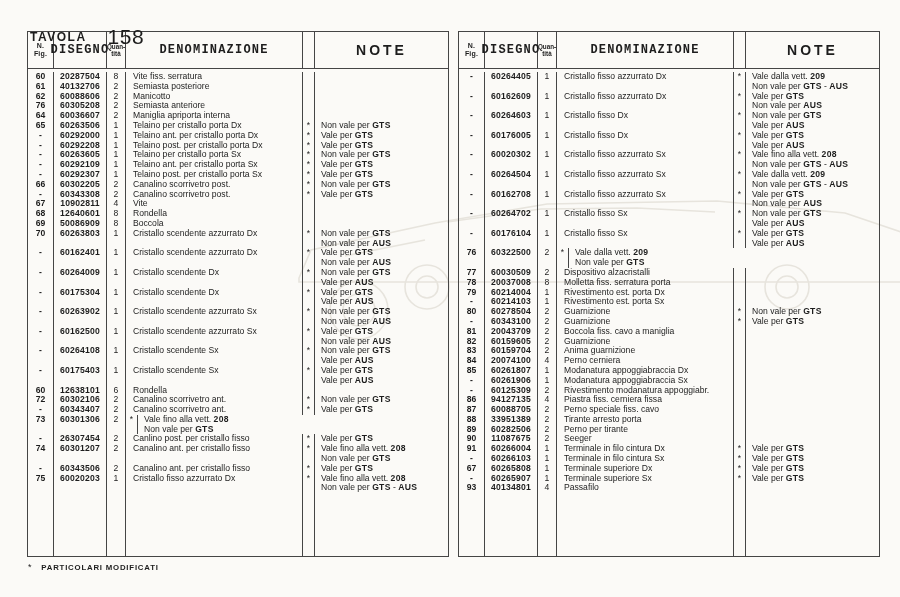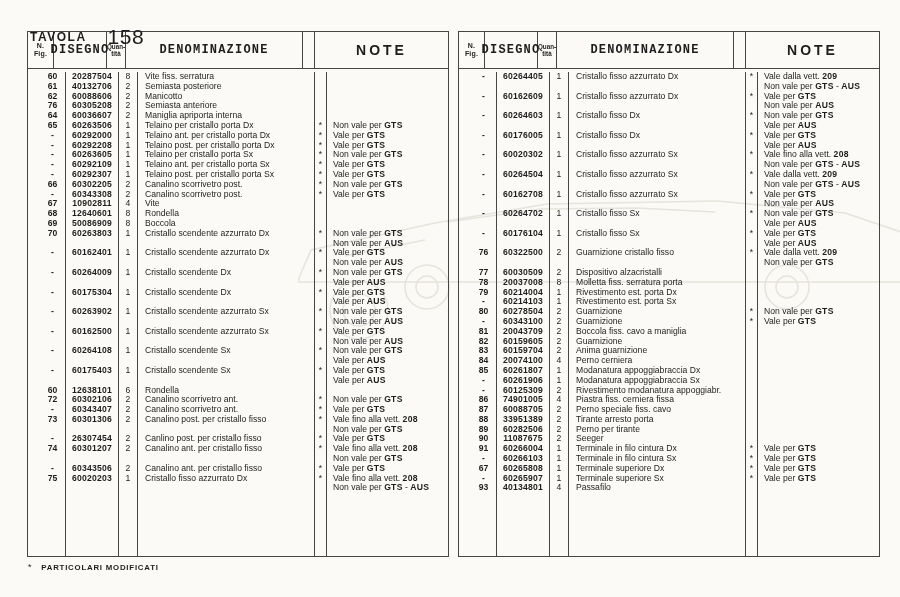--- a/index.html
+++ b/index.html
@@ -28,21 +28,21 @@
   .c-star{width:12px;border-right:1px solid #454545;text-align:center;}
   .c-note{flex:1;padding-left:6px;}
 
   .thead{display:flex;height:36px;border-bottom:1px solid #454545;}
   .thead .cell{display:flex;flex-direction:column;justify-content:center;align-items:center;padding-left:0;}
   .h-small{font-size:7px;line-height:8.5px;font-weight:bold;letter-spacing:.2px;}
   .h-tiny{font-size:6.3px;line-height:7.5px;font-weight:bold;}
   .h-main{font-size:12px;font-weight:bold;letter-spacing:1.2px;font-family:Liberation Mono, monospace;}
   .h-note{font-size:14px;font-weight:bold;letter-spacing:3px;}
 
-  .tbody{flex:1;display:flex;flex-direction:column;padding-top:3px;font-size:8.6px;line-height:9.8px;margin-left:12px;}
+  .tbody{flex:1;display:flex;flex-direction:column;padding-top:3px;font-size:8.6px;line-height:9.8px;}
   .row{display:flex;align-items:stretch;}
   .row.filler{flex:1;}
   .c-fig.b, .row .c-fig{font-weight:bold;}
   .row .c-disegno{font-weight:bold;letter-spacing:.2px;}
   .note-line b{font-weight:bold;letter-spacing:.3px;}
 
   .page-footer{
     position:absolute;left:28px;top:562px;z-index:2;
     font-size:7.8px;font-weight:bold;letter-spacing:.8px;display:flex;align-items:center;gap:9px;
   }
@@ -349,21 +349,20 @@
         <div class="cell c-denom">Canalino scorrivetro ant.</div>
         <div class="cell c-star">*</div>
         <div class="cell c-note">
           <div class="note-line">Vale per <b>GTS</b></div>
         </div>
       </div>
       <div class="row">
         <div class="cell c-fig">73</div>
         <div class="cell c-disegno">60301306</div>
         <div class="cell c-qty">2</div>
-        <div class="cell c-denom">Canalino post. per cristallo fisso</div>
         <div class="cell c-star">*</div>
         <div class="cell c-note">
           <div class="note-line">Vale fino alla vett. <b>208</b></div>
           <div class="note-line">Non vale per <b>GTS</b></div>
         </div>
       </div>
       <div class="row">
         <div class="cell c-fig">-</div>
         <div class="cell c-disegno">26307454</div>
         <div class="cell c-qty">2</div>
@@ -534,21 +533,20 @@
         <div class="cell c-star">*</div>
         <div class="cell c-note">
           <div class="note-line">Vale per <b>GTS</b></div>
           <div class="note-line">Vale per <b>AUS</b></div>
         </div>
       </div>
       <div class="row">
         <div class="cell c-fig">76</div>
         <div class="cell c-disegno">60322500</div>
         <div class="cell c-qty">2</div>
-        <div class="cell c-denom">Guarnizione cristallo fisso</div>
         <div class="cell c-star">*</div>
         <div class="cell c-note">
           <div class="note-line">Vale dalla vett. <b>209</b></div>
           <div class="note-line">Non vale per <b>GTS</b></div>
         </div>
       </div>
       <div class="row">
         <div class="cell c-fig">77</div>
         <div class="cell c-disegno">60030509</div>
         <div class="cell c-qty">2</div>
@@ -651,21 +649,21 @@
       <div class="row">
         <div class="cell c-fig">-</div>
         <div class="cell c-disegno">60125309</div>
         <div class="cell c-qty">2</div>
         <div class="cell c-denom">Rivestimento modanatura appoggiabr.</div>
         <div class="cell c-star"></div>
         <div class="cell c-note"></div>
       </div>
       <div class="row">
         <div class="cell c-fig">86</div>
-        <div class="cell c-disegno">74901005</div>
+        <div class="cell c-disegno">94127135</div>
         <div class="cell c-qty">4</div>
         <div class="cell c-denom">Piastra fiss. cerniera fissa</div>
         <div class="cell c-star"></div>
         <div class="cell c-note"></div>
       </div>
       <div class="row">
         <div class="cell c-fig">87</div>
         <div class="cell c-disegno">60088705</div>
         <div class="cell c-qty">2</div>
         <div class="cell c-denom">Perno speciale fiss. cavo</div>

